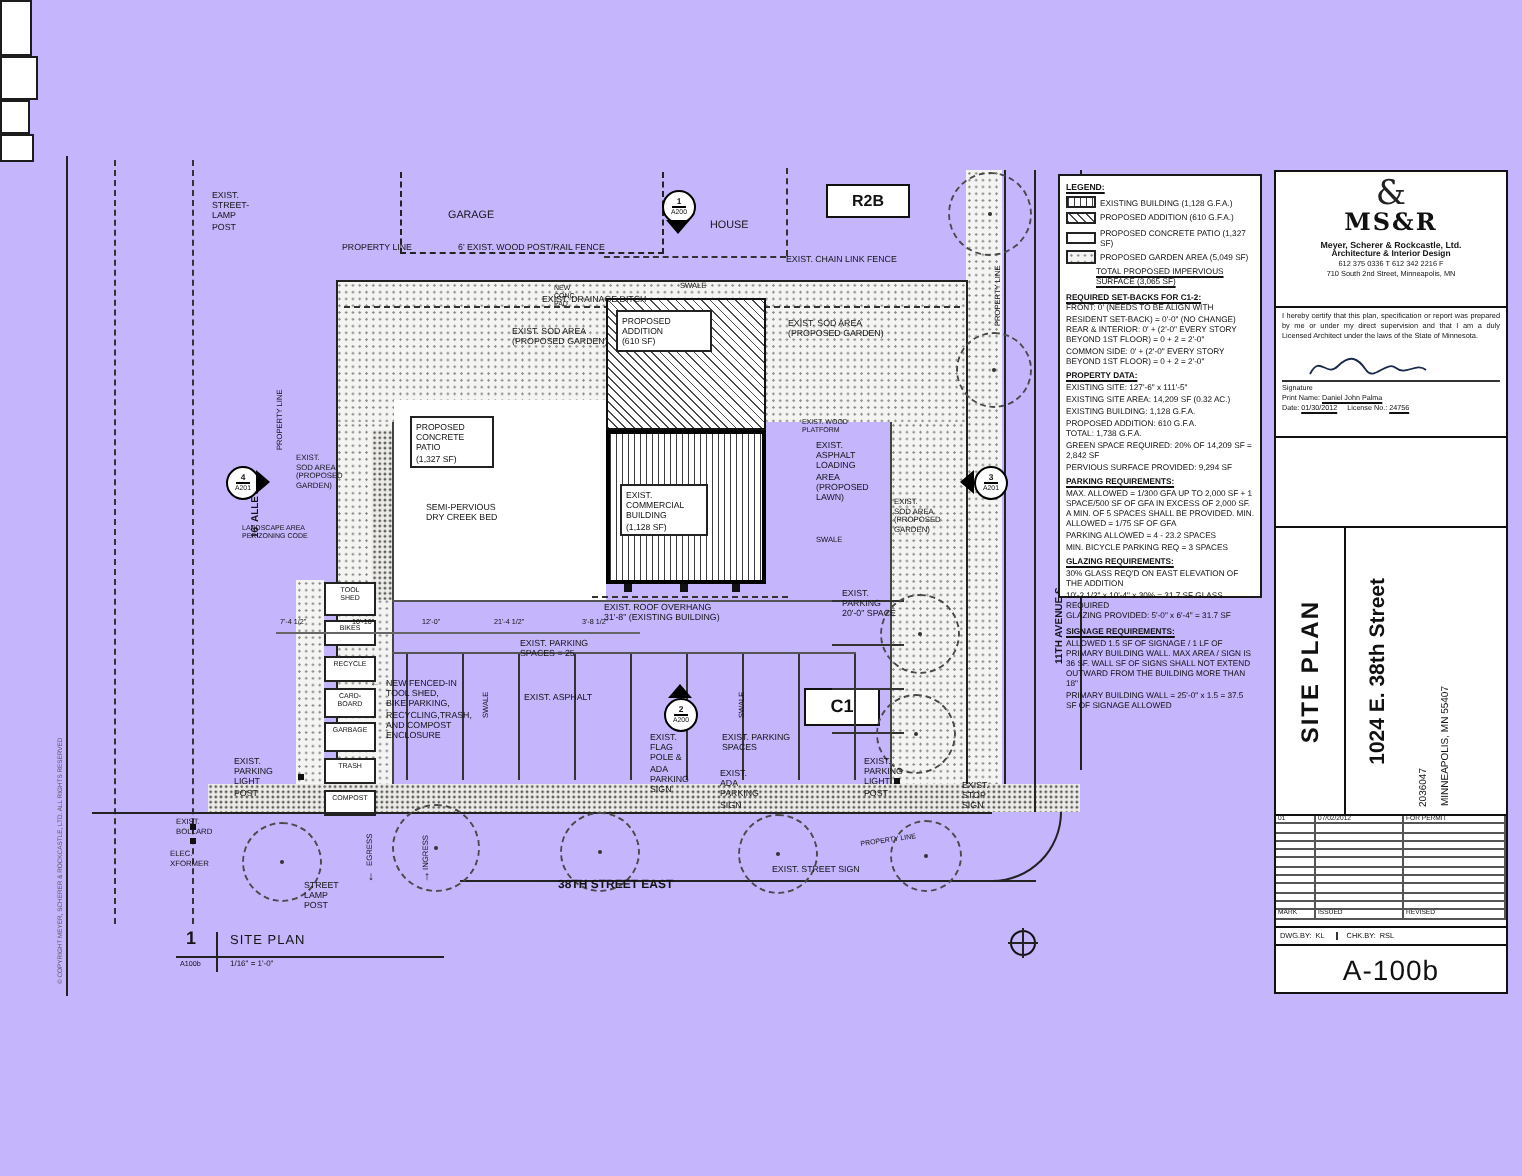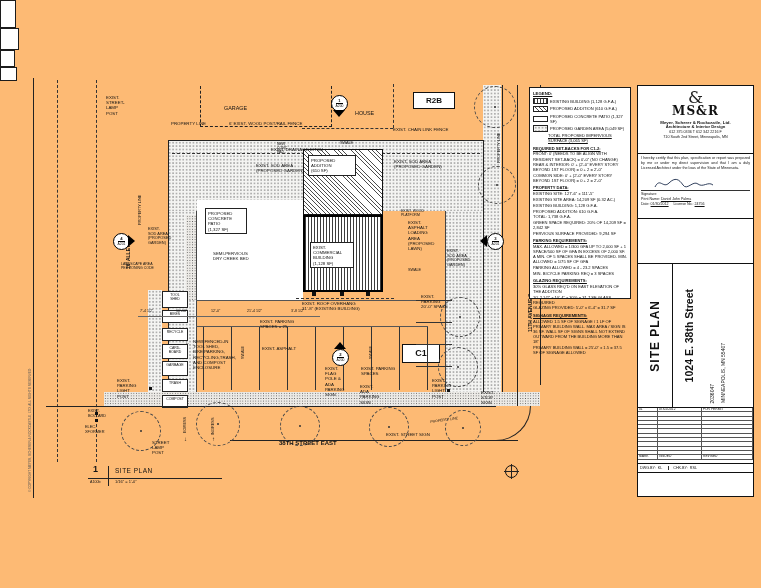--- a/index.html
+++ b/index.html
@@ -1,16 +1,16 @@
 <!DOCTYPE html>
 <html><head>
 <meta charset="utf-8">
 <style>
   html,body{margin:0;padding:0;background:#fff;}
-  #sheet{position:relative;width:761px;height:588px;background:#fdba74;overflow:hidden;
+  #sheet{position:relative;width:761px;height:588px;background:#c4b5fd;overflow:hidden;
          font-family:"Liberation Sans",sans-serif;color:#111;}
   .abs{position:absolute;}
   .lbl{position:absolute;font-size:4.4px;line-height:1.18;color:#141414;white-space:pre-line;}
   .thin{position:absolute;background:#222;}
   .stipple{background-image:radial-gradient(#8f8f8f 0.55px,transparent 0.7px);background-size:3.4px 3.4px;background-color:#f4f4f2;}
   .stipple2{background-image:radial-gradient(#5a5a5a 0.6px,transparent 0.75px);background-size:2.6px 2.6px;background-color:#eceae6;}
   .vstripe{background-image:repeating-linear-gradient(90deg,#3c3c3c 0 0.6px,transparent 0.6px 3px);background-color:#fff;}
   .diag{background-image:repeating-linear-gradient(45deg,#4c4c4c 0 0.6px,transparent 0.6px 3px);background-color:#fff;}
   .outl{border:1px solid #1c1c1c;background:#fff;}
   .boxlbl{position:absolute;border:0.7px solid #222;background:#fff;font-size:4.3px;line-height:1.25;
@@ -449,14 +449,17 @@
         </div>
     </div>
 
     <div class="tb-sec" style="top:378px;height:9px;display:flex;font-size:3.7px;align-items:center;">
       <span style="margin-left: 2px; white-space: pre-line;">DWG.BY:</span>
       <span style="margin-left: 2px; border-right: 0.6px solid rgb(51, 51, 51); padding-right: 6px; white-space: pre-line;">KL</span>
       <span style="margin-left: 4px; white-space: pre-line;">CHK.BY:</span>
       <span style="margin-left: 2px; white-space: pre-line;">RSL</span>
     </div>
 
+    <div class="abs" style="left:0;top:387px;width:100%;height:23px;display:flex;align-items:center;justify-content:center;">
+      <span style="font-size: 14px; letter-spacing: 0.5px; white-space: pre-line;">A-100b</span>
+    </div>
   </div>
 </div>
 
 </body></html>

